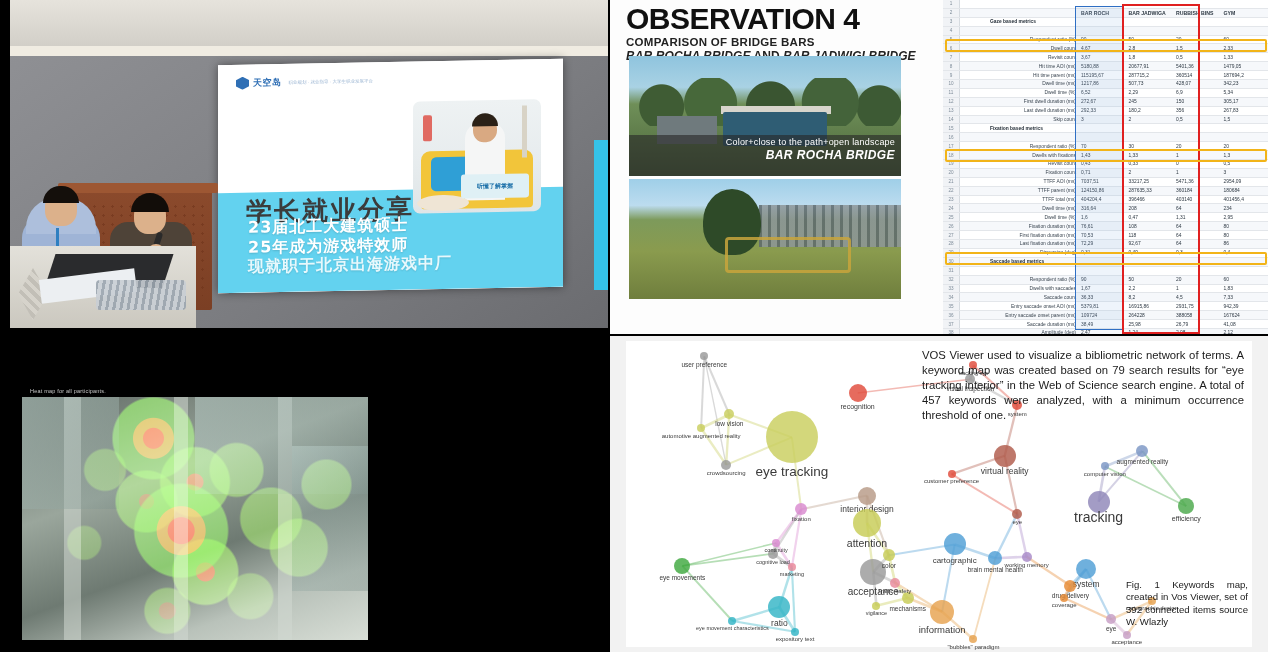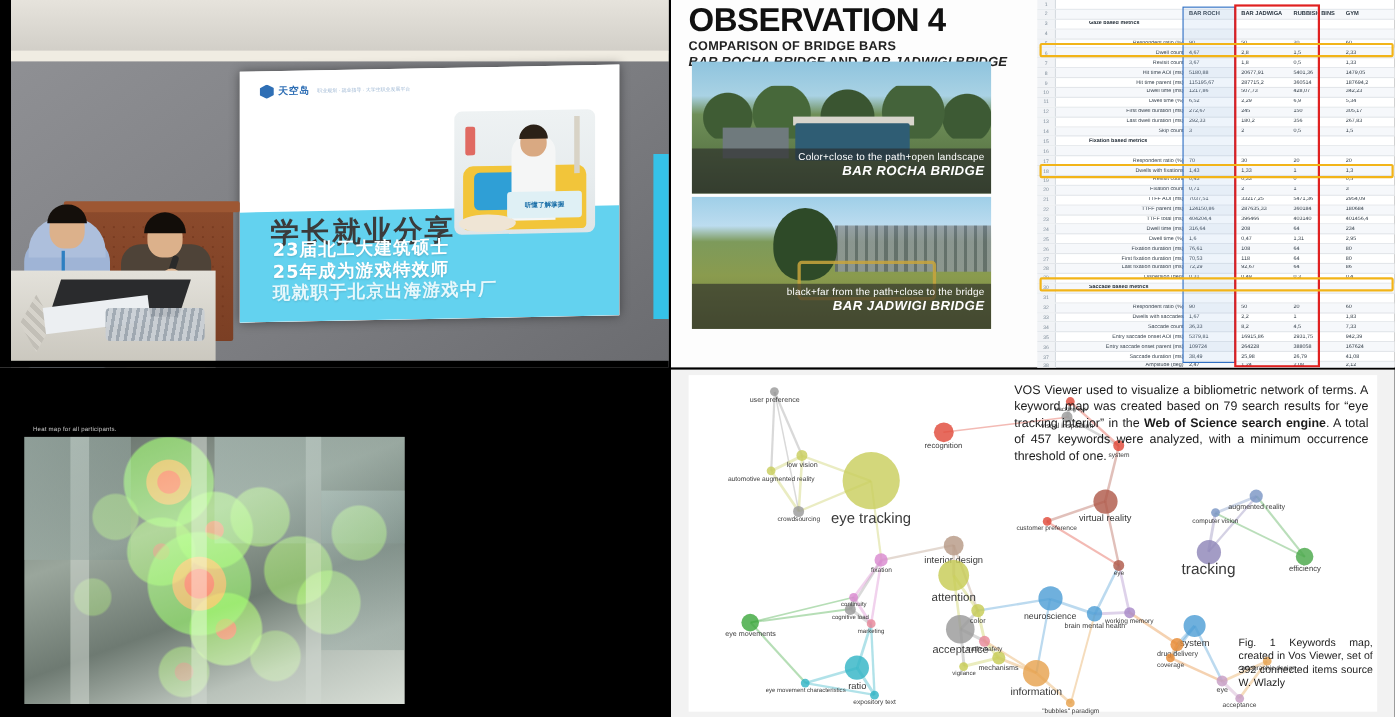--- a/index.html
+++ b/index.html
@@ -153,21 +153,21 @@
         radial-gradient(circle at 88% 36%,rgba(120,255,0,.45) 0 24px,transparent 26px),
         radial-gradient(circle at 24% 30%,rgba(120,255,0,.4) 0 20px,transparent 22px),
         radial-gradient(circle at 18% 60%,rgba(120,255,0,.35) 0 16px,transparent 18px),
         radial-gradient(circle at 66% 82%,rgba(120,255,0,.42) 0 22px,transparent 24px),
         radial-gradient(circle at 42% 88%,rgba(255,110,0,.5) 0 8px,rgba(120,255,0,.45) 9px 22px,transparent 24px);}
 
   
   .vos{position:absolute;left:16px;top:5px;width:626px;height:306px;background:#fff;}
   .vos-txt{position:absolute;left:296px;top:7px;width:322px;font-size:11.3px;line-height:1.33;
       color:#1b1b1b;text-align:justify;}
-  .vos-txt b{font-weight:bold;}
+  .vos-txt b{font-weight:normal;}
   .vos-fig{position:absolute;left:500px;top:238px;width:122px;font-size:9.6px;line-height:1.28;
       color:#1b1b1b;text-align:justify;}
   .net{position:absolute;left:0;top:0;width:626px;height:306px;}
   .node{position:absolute;border-radius:50%;transform:translate(-50%,-50%);opacity:.82;}
   .nlab{position:absolute;transform:translate(-50%,-50%);white-space:nowrap;color:#3a3a3a;
       font-family:"Liberation Sans",sans-serif;pointer-events:none;}
 </style>
 </head>
 <body>
 
@@ -257,24 +257,20 @@
           <div class="kiosk"></div>
         <div class="cap">
           <div class="c1">Color+close to the path+open landscape</div>
           <div class="c2">BAR ROCHA BRIDGE</div>
         </div>
       </div>
       <div class="ophoto ph2">
         <div class="bridge"></div>
           <div class="tree2"></div>
           <div class="bench"></div>
-        <div class="cap">
-          <div class="c1">black+far from the path+close to the bridge</div>
-          <div class="c2">BAR JADWIGI BRIDGE</div>
-        </div>
       </div>
     </div>
 
     <div class="xls">
       <div class="xls-grid" id="xls-grid">
           <div class="xrow">
             <div class="xnum">1</div>
             <div class="xlab"></div>
             <div class="xc"></div>
             <div class="xc"></div>
@@ -676,21 +672,21 @@
           <div class="nlab" style="left: 165.89px; top: 129.815px; font-size: 13.5px;">eye tracking</div>
           <div class="node" style="left: 378.73px; top: 114.75px; width: 22px; height: 22px; background: rgb(176, 90, 74);"></div>
           <div class="nlab" style="left: 378.73px; top: 130.425px; font-size: 8.5px;">virtual reality</div>
           <div class="node" style="left: 241.01px; top: 154.53px; width: 18px; height: 18px; background: rgb(183, 154, 134);"></div>
           <div class="nlab" style="left: 241.01px; top: 168.205px; font-size: 8.5px;">interior design</div>
           <div class="node" style="left: 241.01px; top: 182.07px; width: 28px; height: 28px; background: rgb(199, 204, 85);"></div>
           <div class="nlab" style="left: 241.01px; top: 201.845px; font-size: 10.5px;">attention</div>
           <div class="node" style="left: 247.27px; top: 231.03px; width: 26px; height: 26px; background: rgb(154, 154, 154);"></div>
           <div class="nlab" style="left: 247.27px; top: 249.53px; font-size: 10px;">acceptance</div>
           <div class="node" style="left: 328.65px; top: 203.49px; width: 22px; height: 22px; background: rgb(79, 159, 214);"></div>
-          <div class="nlab" style="left: 328.65px; top: 218.89px; font-size: 8px;">neuroscience</div>
+          <div class="nlab" style="left: 328.65px; top: 218.89px; font-size: 8px;">cartographic</div>
           <div class="node" style="left: 460.11px; top: 227.97px; width: 20px; height: 20px; background: rgb(79, 159, 214);"></div>
           <div class="nlab" style="left: 460.11px; top: 242.645px; font-size: 8.5px;">system</div>
           <div class="node" style="left: 153.37px; top: 266.22px; width: 22px; height: 22px; background: rgb(51, 180, 198);"></div>
           <div class="nlab" style="left: 153.37px; top: 281.895px; font-size: 8.5px;">ratio</div>
           <div class="node" style="left: 316.13px; top: 270.81px; width: 24px; height: 24px; background: rgb(230, 162, 79);"></div>
           <div class="nlab" style="left: 316.13px; top: 288.035px; font-size: 9.5px;">information</div>
           <div class="node" style="left: 472.63px; top: 160.65px; width: 22px; height: 22px; background: rgb(143, 134, 184);"></div>
           <div class="nlab" style="left: 472.63px; top: 176.05px; font-size: 14px;">tracking</div>
           <div class="node" style="left: 560.27px; top: 165.24px; width: 16px; height: 16px; background: rgb(74, 168, 74);"></div>
           <div class="nlab" style="left: 560.27px; top: 177.09px; font-size: 7px;">efficiency</div>

